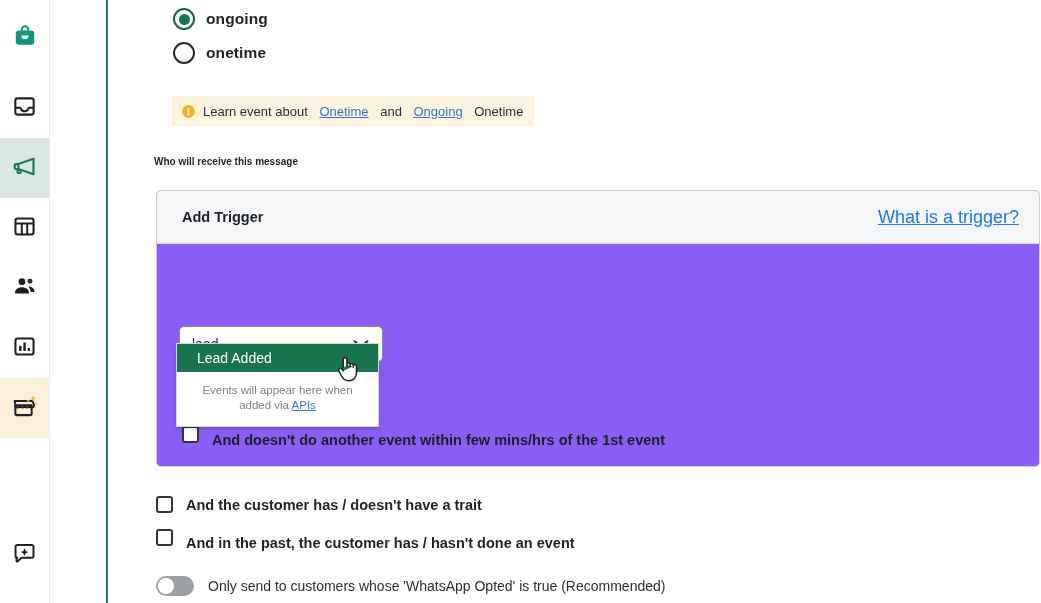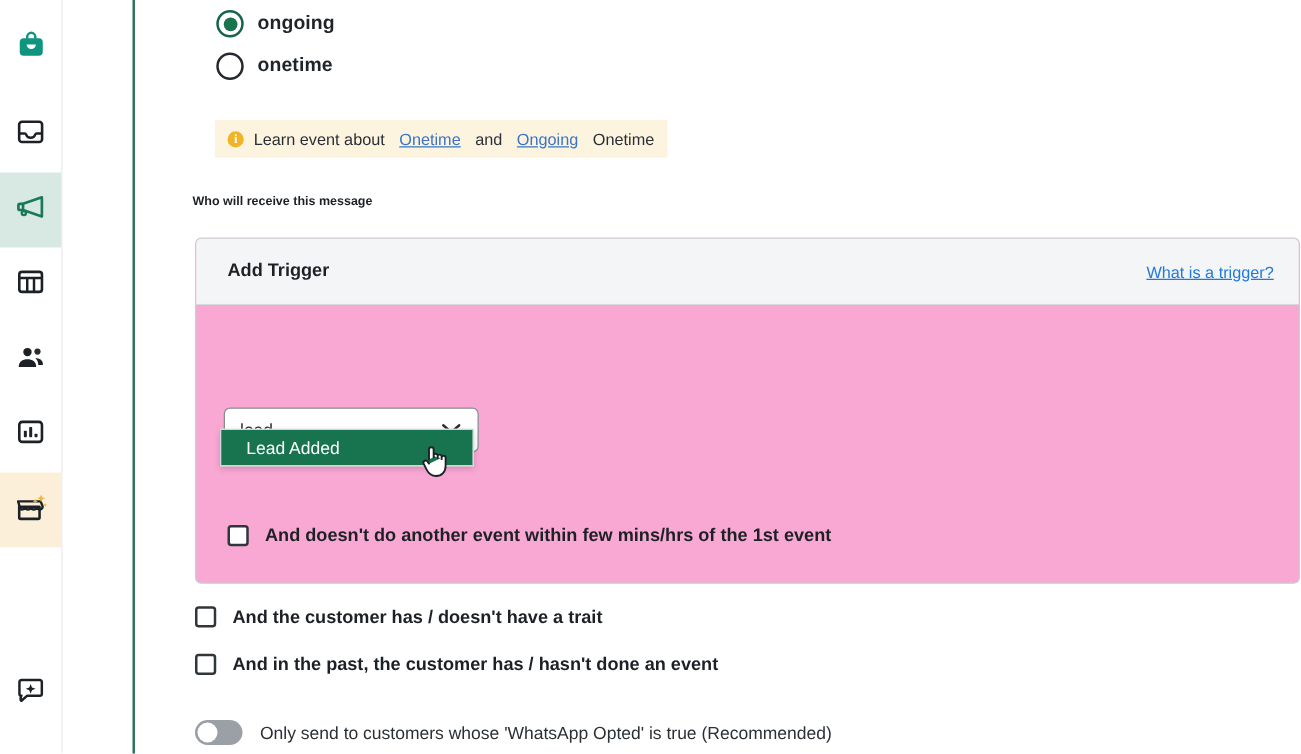--- a/index.html
+++ b/index.html
@@ -139,41 +139,41 @@
   }
 
   
   .trigger-card {
     position: absolute;
     left: 48px;
     top: 190px;
     width: 884px;
     border: 1px solid #c9cdd1;
     border-radius: 5px;
-    background: #f9a8d4;
+    background: #8b5cf6;
     box-sizing: border-box;
   }
   .trigger-card-header {
     height: 53px;
     background: #f4f5f6;
     border-bottom: 1px solid #d7dadd;
     border-radius: 4px 4px 0 0;
     display: flex;
     align-items: center;
     justify-content: space-between;
     padding: 0 20px 0 25px;
     box-sizing: border-box;
   }
   .trigger-title {
     font-size: 14.5px;
     font-weight: bold;
     color: #1d2126;
   }
   .trigger-help-link {
-    font-size: 13px;
+    font-size: 18px;
     color: #1f7ae0;
     text-decoration: underline;
     cursor: pointer;
     font-weight: normal;
   }
   .trigger-card-body {
     padding: 23px 0 0 0;
     position: relative;
     min-height: 222px;
     box-sizing: border-box;
@@ -282,20 +282,21 @@
     background: #fff;
     box-sizing: border-box;
     flex: none;
     cursor: pointer;
   }
   .check-label {
     font-size: 14.5px;
     font-weight: bold;
     color: #1d2126;
     white-space: nowrap;
+    margin-top: 12px;
   }
 
   .inner-check {
     position: absolute;
     left: 25px;
     top: 176px;
   }
 
   .outer-check-1 { position: absolute; left: 48px; top: 485px; align-items: flex-end; }
   .outer-check-2 { position: absolute; left: 48px; top: 523px; }
@@ -475,20 +476,24 @@
           <span class="check-label">And doesn't do another event within few mins/hrs of the 1st event</span>
         </div>
 
       </div>
     </section>
 
     <div class="event-dropdown">
       <div class="dropdown-option">
         <span>Lead Added</span>
       </div>
+      <div class="dropdown-empty">
+        <span>Events will appear here when</span><br>
+        <span>added via </span><a>APIs</a>
+      </div>
     </div>
 
     <div class="cursor-hand">
       <svg width="24" height="30" viewBox="0 0 24 30" fill="none">
         <path d="M7.2 12.6V4.6a1.85 1.85 0 0 1 3.7 0v6.2m0-1.2a1.6 1.6 0 0 1 3.2 0v1.7m0-1a1.6 1.6 0 0 1 3.2 0v2m0-1.1a1.6 1.6 0 0 1 3.2 0v6.3c0 4.9-3.1 8.3-7.6 8.3-4.3 0-6.2-2.2-7.7-5.3l-2.3-4.6a1.75 1.75 0 0 1 2.9-1.9l1.4 1.9" fill="#ffffff" stroke="#1d2126" stroke-width="1.5" stroke-linejoin="round" stroke-linecap="round"></path>
       </svg>
     </div>
 
     <div class="check-row outer-check-1">
       <span class="checkbox"></span>

